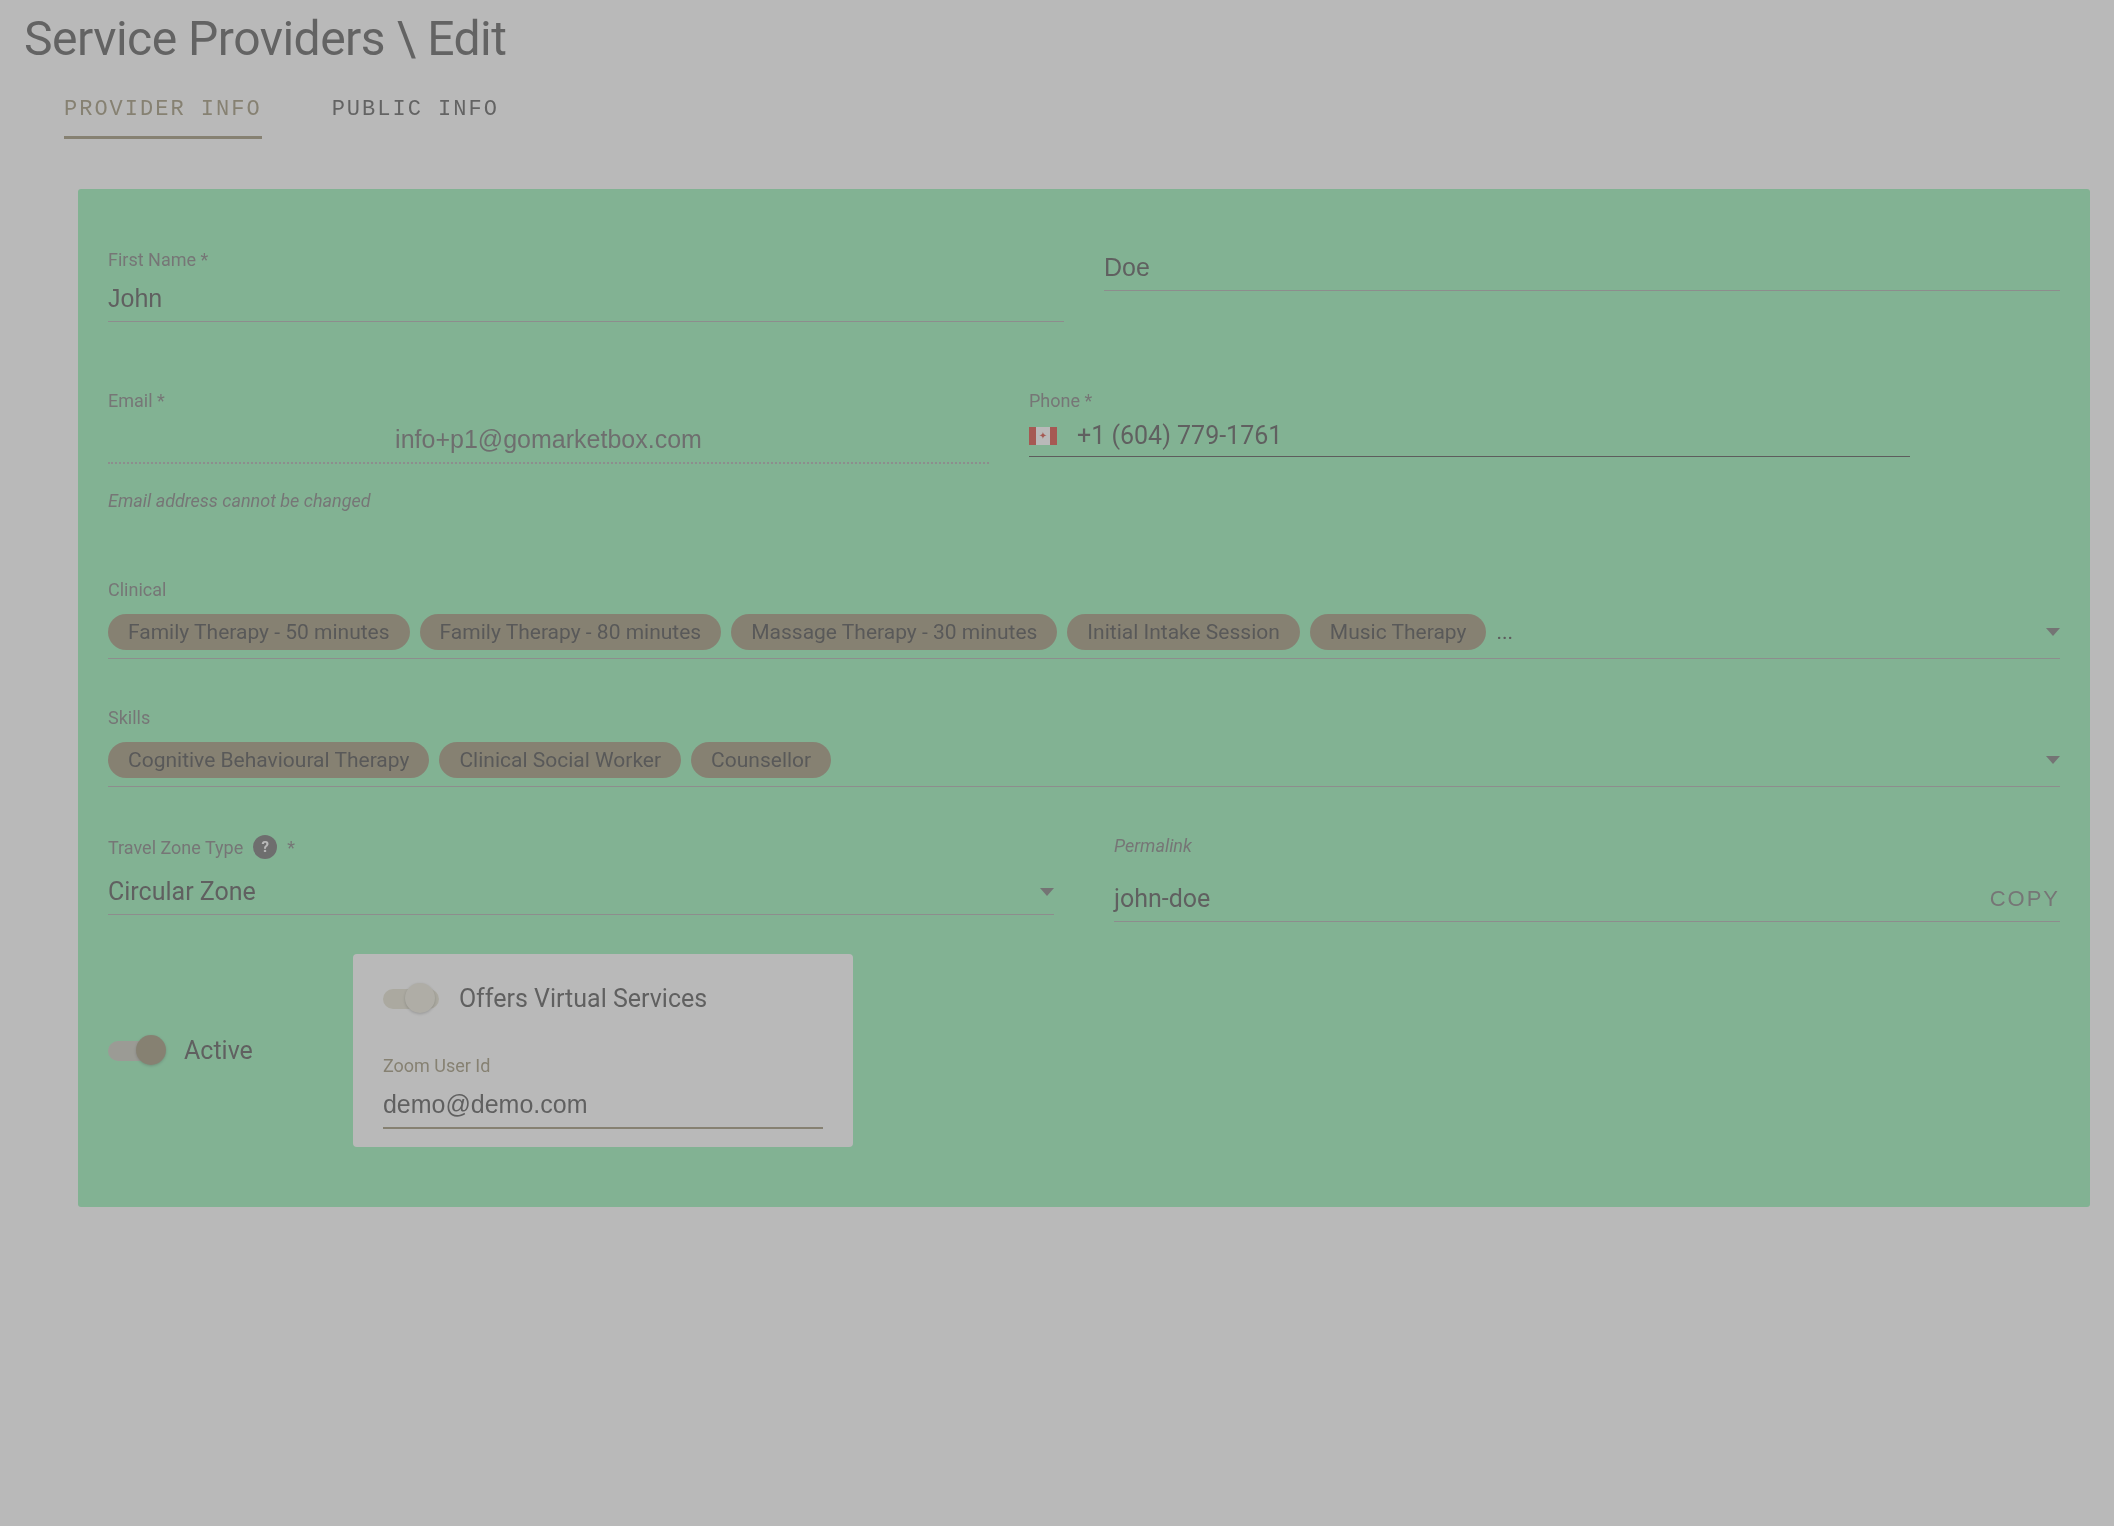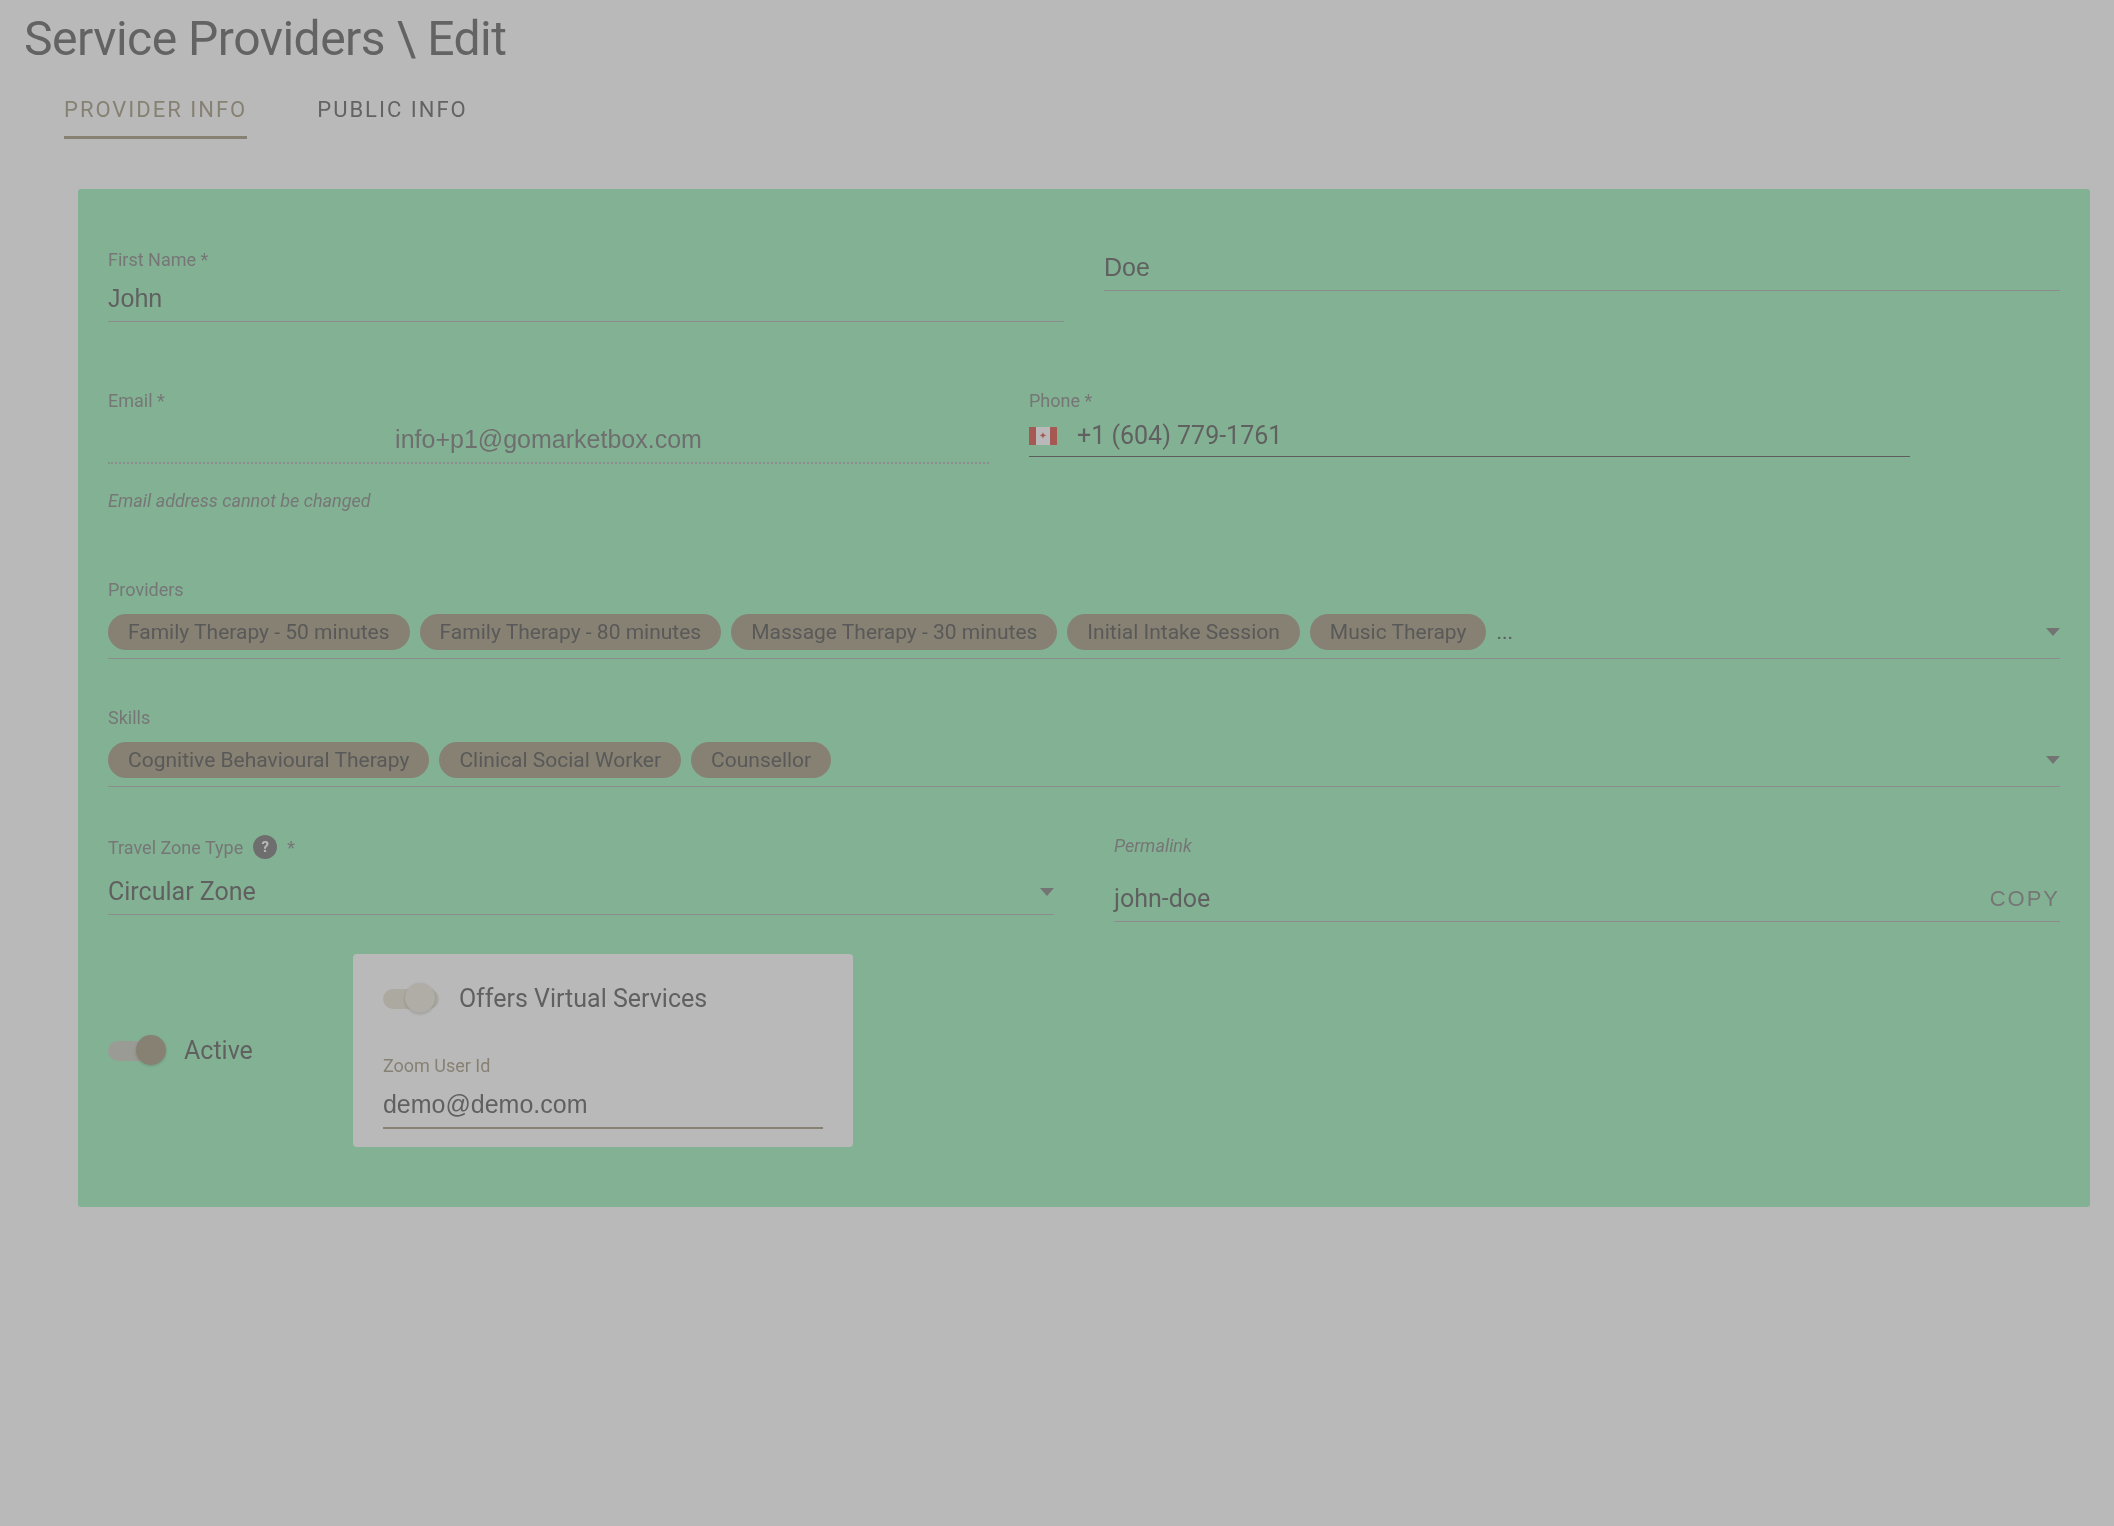--- a/index.html
+++ b/index.html
@@ -31,20 +31,21 @@
     color: #424242;
     letter-spacing: -0.5px;
     margin-bottom: 30px;
   }
 
   .tabs {
     display: flex;
     gap: 70px;
     border-bottom: 0 solid #bbb;
     padding-left: 40px;
+    font-family: Liberation Mono, monospace;
   }
   .tab {
     font-size: 22px;
     letter-spacing: 2px;
     color: #424242;
     text-transform: uppercase;
     cursor: pointer;
     padding-bottom: 14px;
     border-bottom: 3px solid transparent;
   }
@@ -214,21 +215,21 @@
       </div>
       <div class="field" style="padding-right:150px;">
         <span class="field-label">Phone *</span>
         <div class="phone-wrap">
           <span class="flag"></span>
           <span style="font-size:25px;color:#3a3a3a">+1 (604) 779-1761</span>
         </div>
       </div>
     </div>
 
-    <div class="section-label">Providers</div>
+    <div class="section-label">Clinical</div>
     <div class="chip-group">
       <span class="chip">Family Therapy - 50 minutes</span>
       <span class="chip">Family Therapy - 80 minutes</span>
       <span class="chip">Massage Therapy - 30 minutes</span>
       <span class="chip">Initial Intake Session</span>
       <span class="chip">Music Therapy</span>
       <span class="ellips">...</span>
       <span class="dropdown-caret"></span>
     </div>
 

